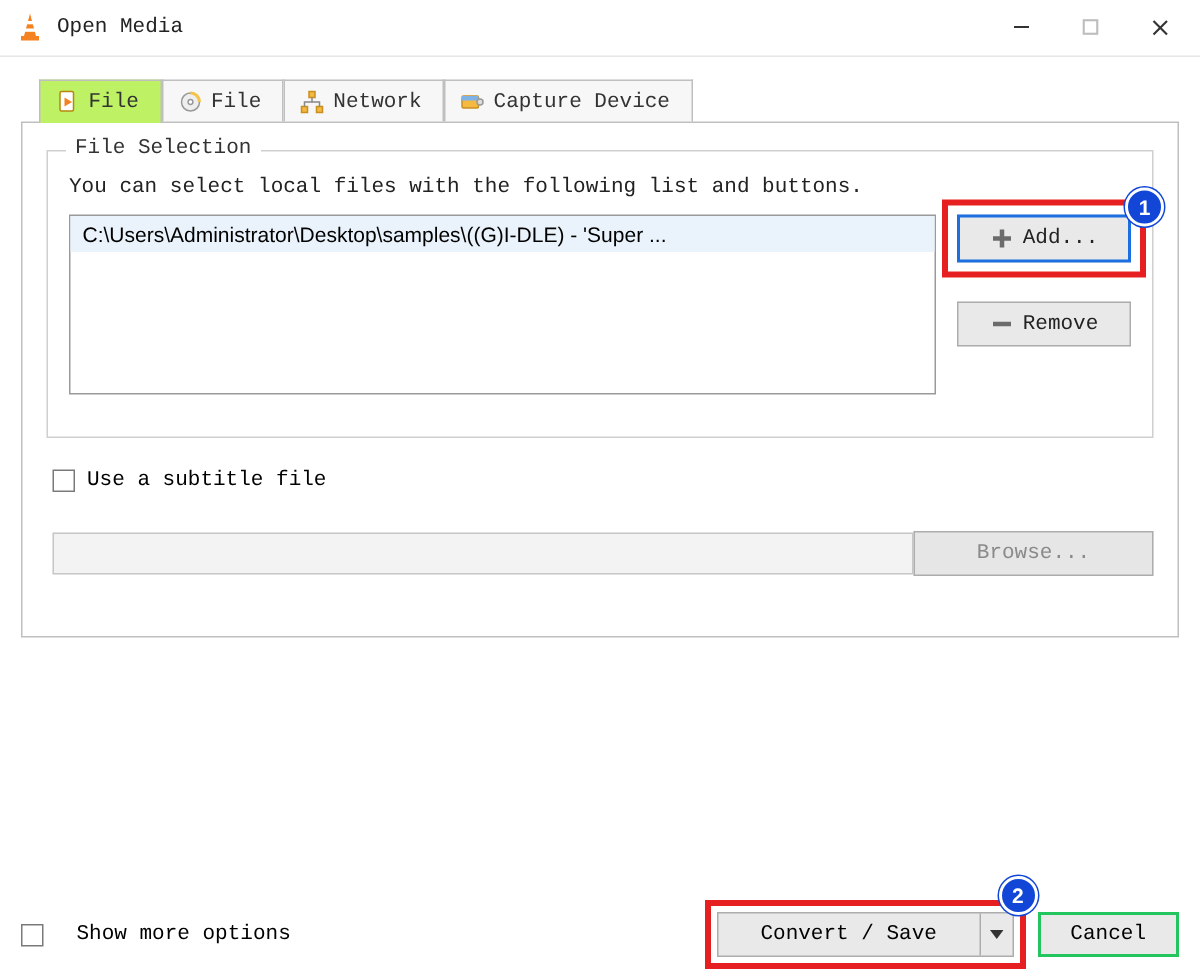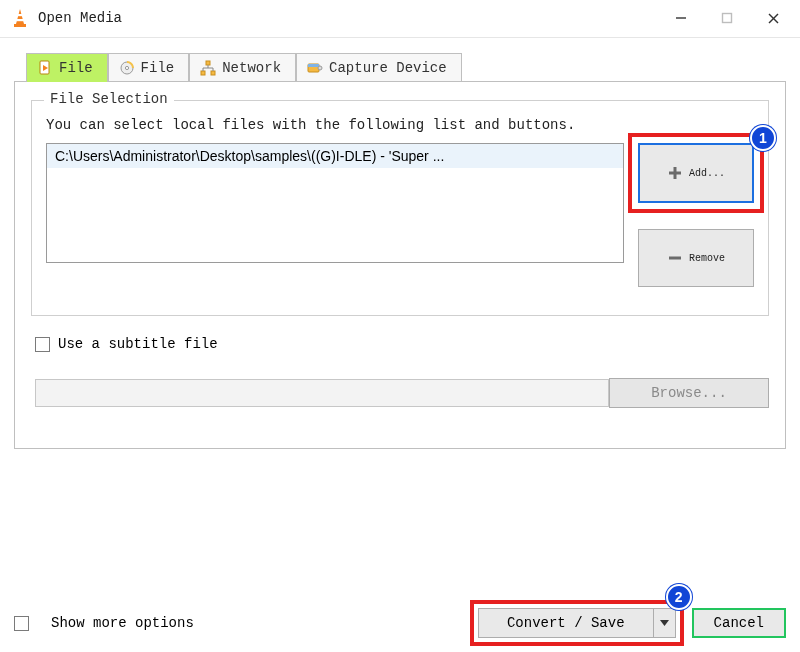--- a/index.html
+++ b/index.html
@@ -94,23 +94,23 @@
     white-space: nowrap;
     overflow: hidden;
     text-overflow: ellipsis;
     font-family: Arial, sans-serif;
     font-size: 14px;
   }
   .sidebtns { width: 116px; display:flex; flex-direction:column; gap:26px; }
   .btn {
     border: 1px solid #adadad;
     background: #e9e9e9;
-    padding: 20px 8px;
+    padding: 6px 8px;
     display:flex; align-items:center; justify-content:center; gap:6px;
-    font-family: inherit; font-size: 10px; color:#222;
+    font-family: inherit; font-size: 14px; color:#222;
     white-space: nowrap;
   }
   .plus-icon, .minus-icon { width:16px; height:16px; }
   .hl-red {
     position:absolute;
     border: 4px solid #e62020;
     pointer-events:none;
   }
   .badge {
     position:absolute;

